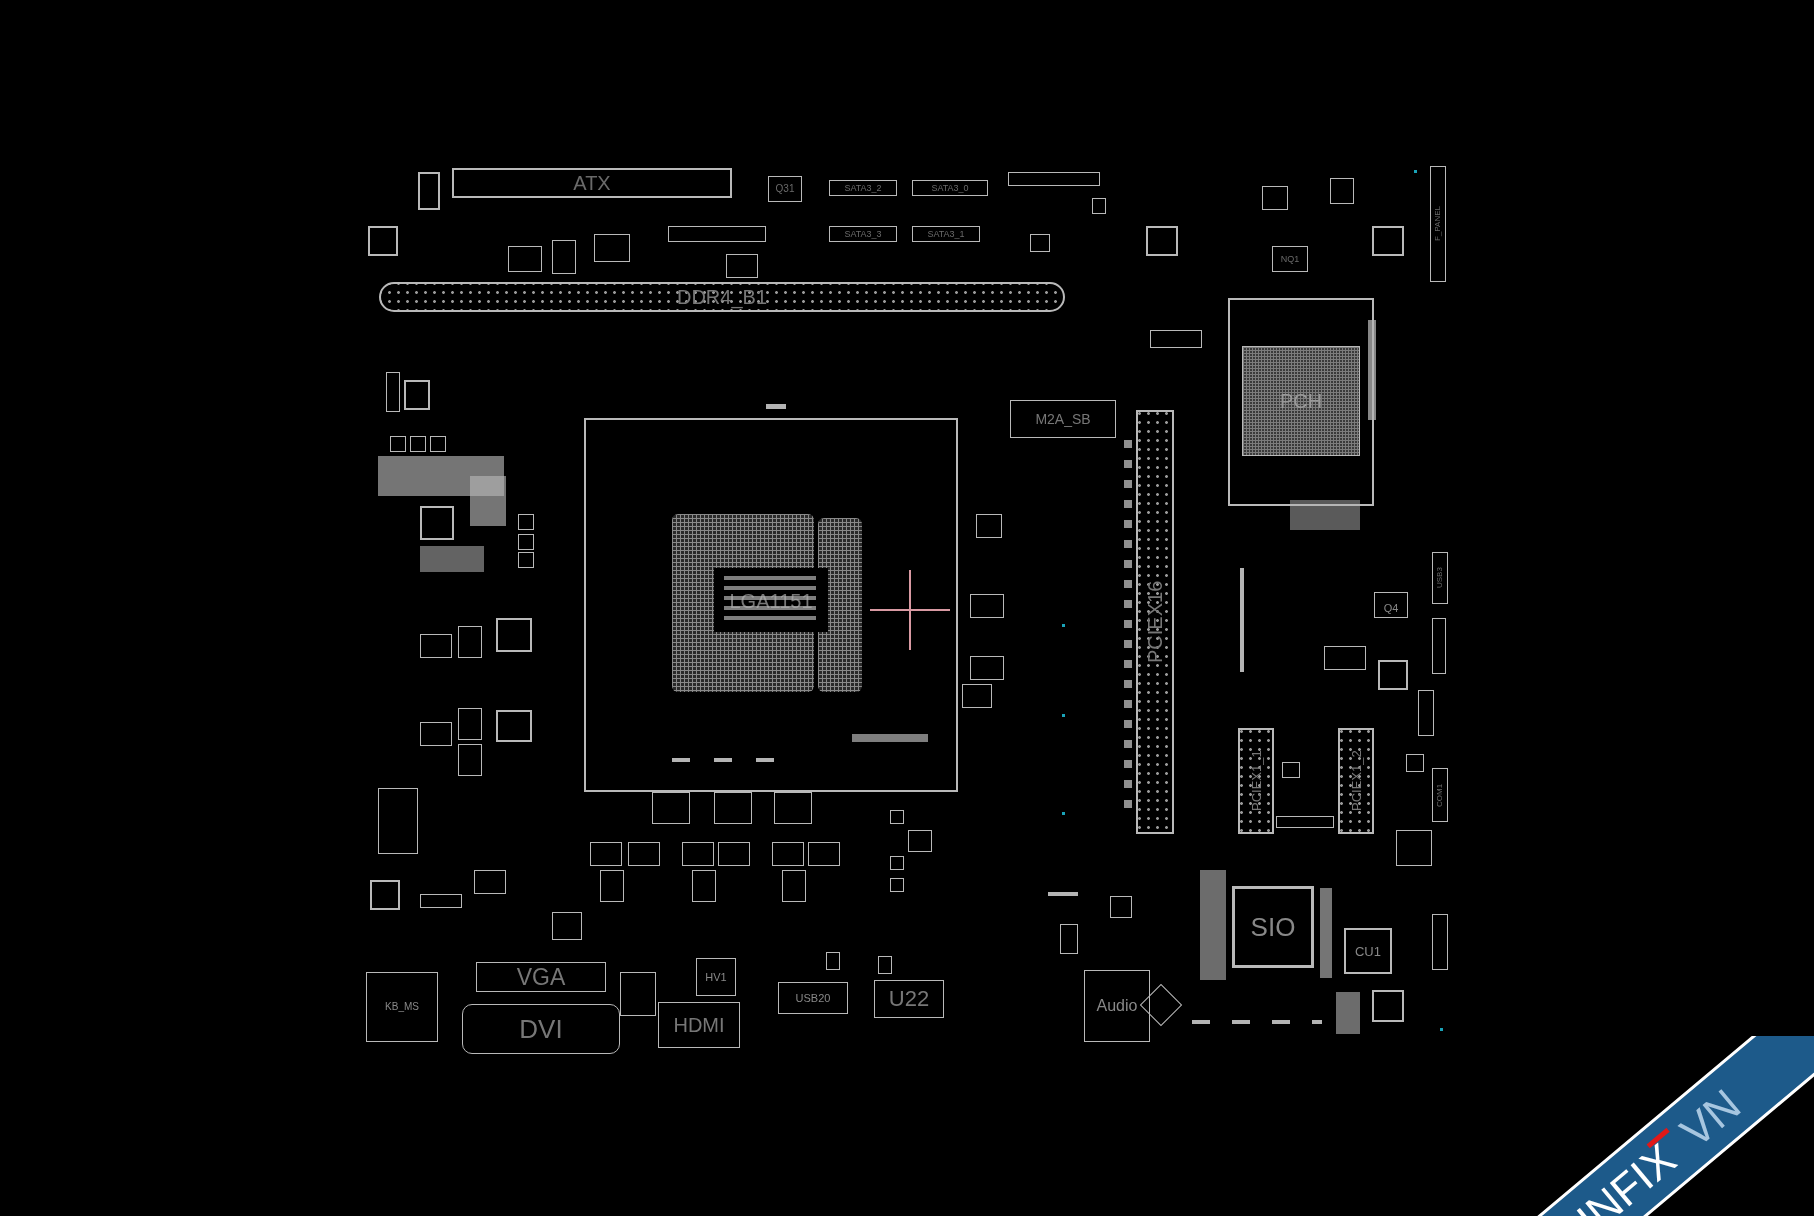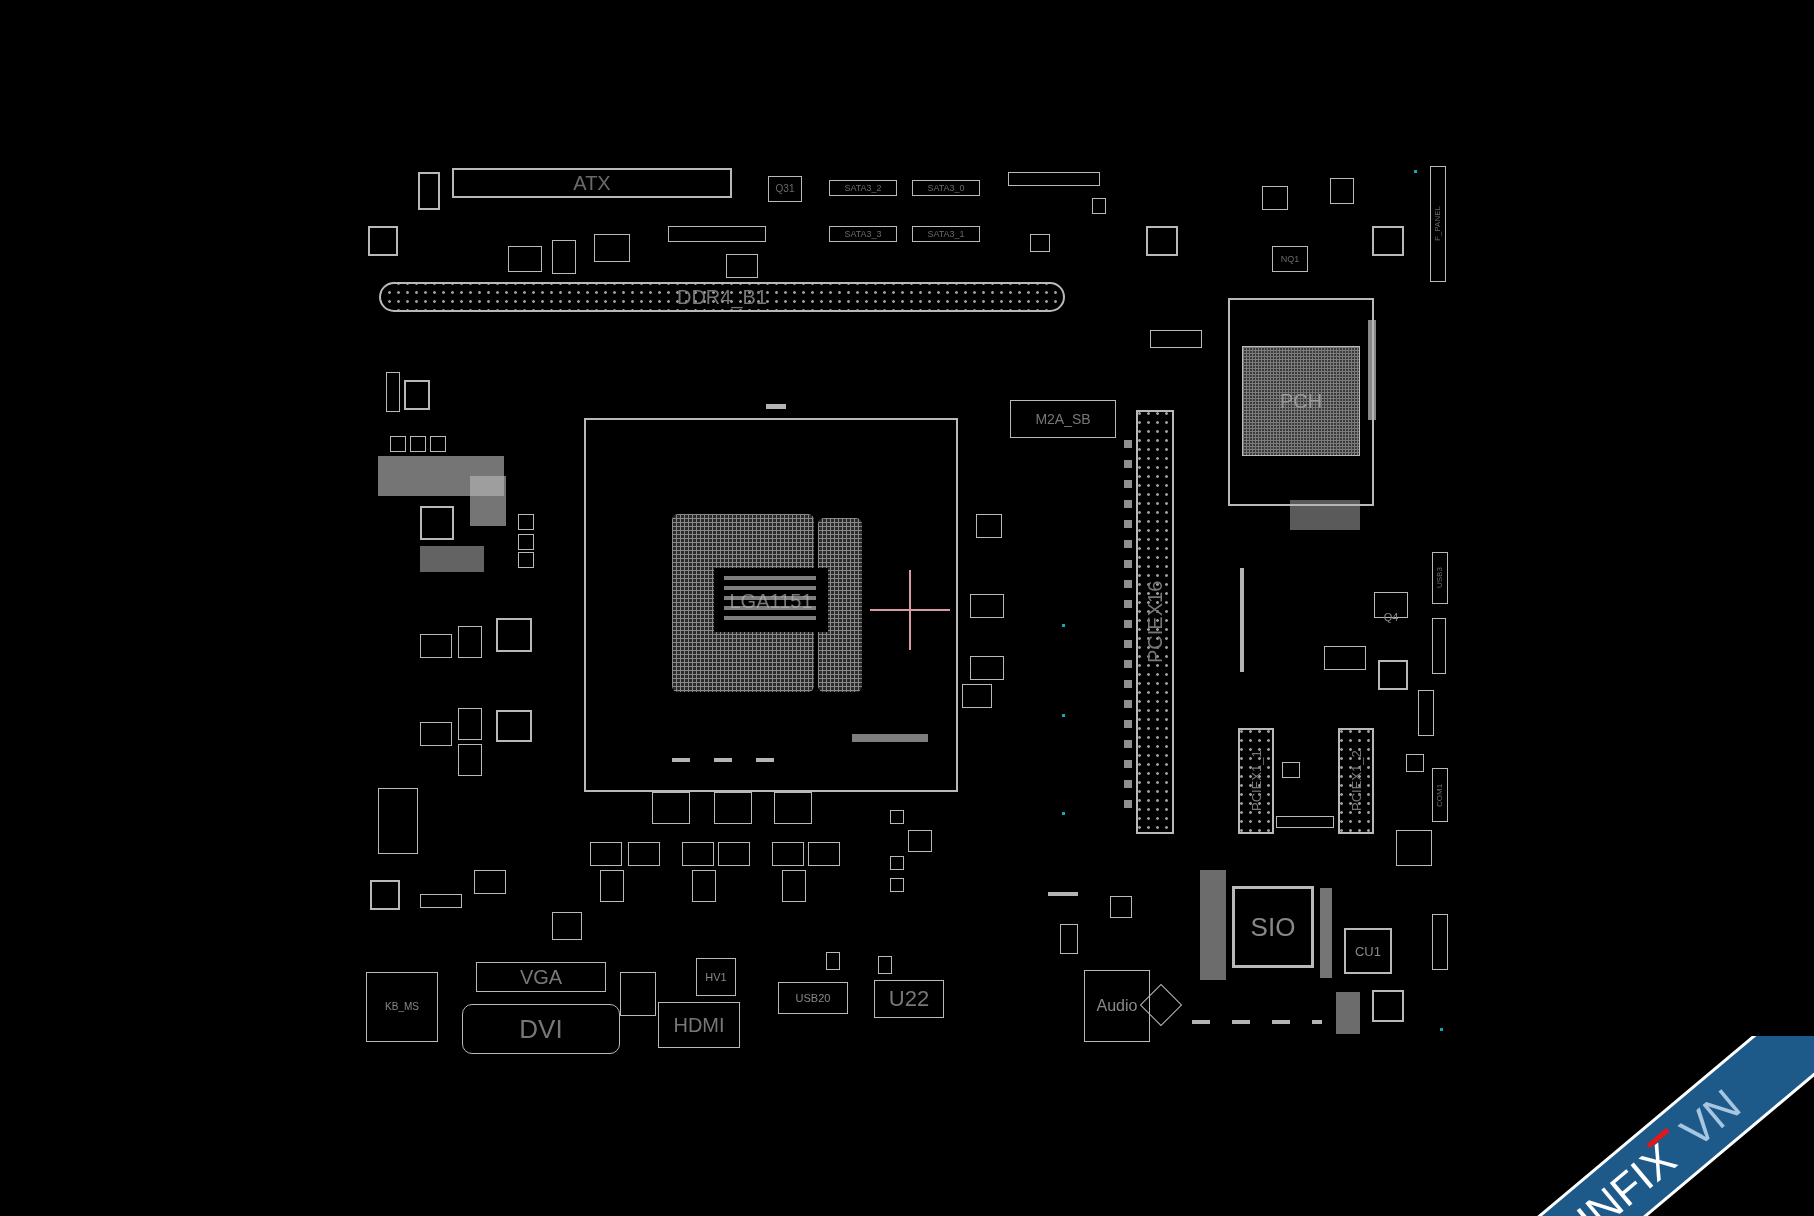--- a/index.html
+++ b/index.html
@@ -38,21 +38,21 @@
   <div class="c thin" style="left:552px;top:240px;width:24px;height:34px;"></div>
   <div class="c thin" style="left:594px;top:234px;width:36px;height:28px;"></div>
   <div class="c thin" style="left:726px;top:254px;width:32px;height:24px;"></div>
 
   <div class="c thin" style="left:768px;top:176px;width:34px;height:26px;">
     <div class="lbl" style="left:0;top:0;width:100%;height:100%;font-size:10px;">Q31</div>
   </div>
   <div class="c thin" style="left:829px;top:180px;width:68px;height:16px;">
     <div class="lbl" style="left:0;top:0;width:100%;height:100%;font-size:9px;">SATA3_2</div>
   </div>
-  <div class="c thin" style="left:912px;top:180px;width:68px;height:16px;">
+  <div class="c thin" style="left:912px;top:180px;width:76px;height:16px;">
     <div class="lbl" style="left:0;top:0;width:100%;height:100%;font-size:9px;">SATA3_0</div>
   </div>
   <div class="c thin" style="left:829px;top:226px;width:68px;height:16px;">
     <div class="lbl" style="left:0;top:0;width:100%;height:100%;font-size:9px;">SATA3_3</div>
   </div>
   <div class="c thin" style="left:912px;top:226px;width:68px;height:16px;">
     <div class="lbl" style="left:0;top:0;width:100%;height:100%;font-size:9px;">SATA3_1</div>
   </div>
 
   <div class="c thin" style="left:668px;top:226px;width:98px;height:16px;"></div>
@@ -150,21 +150,21 @@
   <div class="bga" style="position:absolute;left:1242px;top:346px;width:118px;height:110px;border:1.5px solid #b9b9b9;box-sizing:border-box;">
     <div class="lbl" style="left:0;top:0;width:100%;height:100%;font-size:20px;color:#999;">PCH</div>
   </div>
   <div class="pad" style="left:1368px;top:320px;width:8px;height:100px;opacity:.75;"></div>
   <div class="pad" style="left:1290px;top:500px;width:70px;height:30px;opacity:.5;"></div>
 
   <div class="c thin" style="left:1432px;top:552px;width:16px;height:52px;">
     <div class="lbl vtext" style="left:0;top:0;width:100%;height:100%;font-size:8px;">USB3</div>
   </div>
   <div class="c thin" style="left:1374px;top:592px;width:34px;height:26px;">
-    <div class="lbl" style="left:0;top:12px;width:100%;height:100%;font-size:11px;color:#888;">Q4</div>
+    <div class="lbl" style="left:0;top:3px;width:100%;height:100%;font-size:11px;color:#888;">Q4</div>
   </div>
   <div class="c thin" style="left:1432px;top:618px;width:14px;height:56px;"></div>
   <div class="c thin" style="left:1324px;top:646px;width:42px;height:24px;"></div>
   <div class="c" style="left:1378px;top:660px;width:30px;height:30px;"></div>
   <div class="c thin" style="left:1418px;top:690px;width:16px;height:46px;"></div>
   <div class="c thin" style="left:1406px;top:754px;width:18px;height:18px;"></div>
   <div class="c thin" style="left:1432px;top:768px;width:16px;height:54px;">
     <div class="lbl vtext" style="left:0;top:0;width:100%;height:100%;font-size:8px;">COM1</div>
   </div>
 
@@ -188,21 +188,21 @@
   </div>
   <div class="c thin" style="left:1432px;top:914px;width:16px;height:56px;"></div>
   <div class="c" style="left:1372px;top:990px;width:32px;height:32px;"></div>
   <div class="pad" style="left:1336px;top:992px;width:24px;height:42px;opacity:.6;"></div>
   <div class="pad" style="left:1192px;top:1020px;width:130px;height:4px;background:repeating-linear-gradient(90deg,#b4b4b4 0 18px,transparent 18px 40px);"></div>
 
   <div class="c thin" style="left:366px;top:972px;width:72px;height:70px;">
     <div class="lbl" style="left:0;top:0;width:100%;height:100%;font-size:10px;color:#888;">KB_MS</div>
   </div>
   <div class="c thin" style="left:476px;top:962px;width:130px;height:30px;">
-    <div class="lbl" style="left:0;top:0;width:100%;height:100%;font-size:20px;color:#777;">VGA</div>
+    <div class="lbl" style="left:0;top:0;width:100%;height:100%;font-size:23px;color:#777;">VGA</div>
   </div>
   <div class="c thin" style="left:462px;top:1004px;width:158px;height:50px;border-radius:10px;">
     <div class="lbl" style="left:0;top:0;width:100%;height:100%;font-size:26px;color:#777;">DVI</div>
   </div>
   <div class="c thin" style="left:696px;top:958px;width:40px;height:38px;">
     <div class="lbl" style="left:0;top:0;width:100%;height:100%;font-size:11px;color:#888;">HV1</div>
   </div>
   <div class="c thin" style="left:658px;top:1002px;width:82px;height:46px;">
     <div class="lbl" style="left:0;top:0;width:100%;height:100%;font-size:20px;color:#777;">HDMI</div>
   </div>

